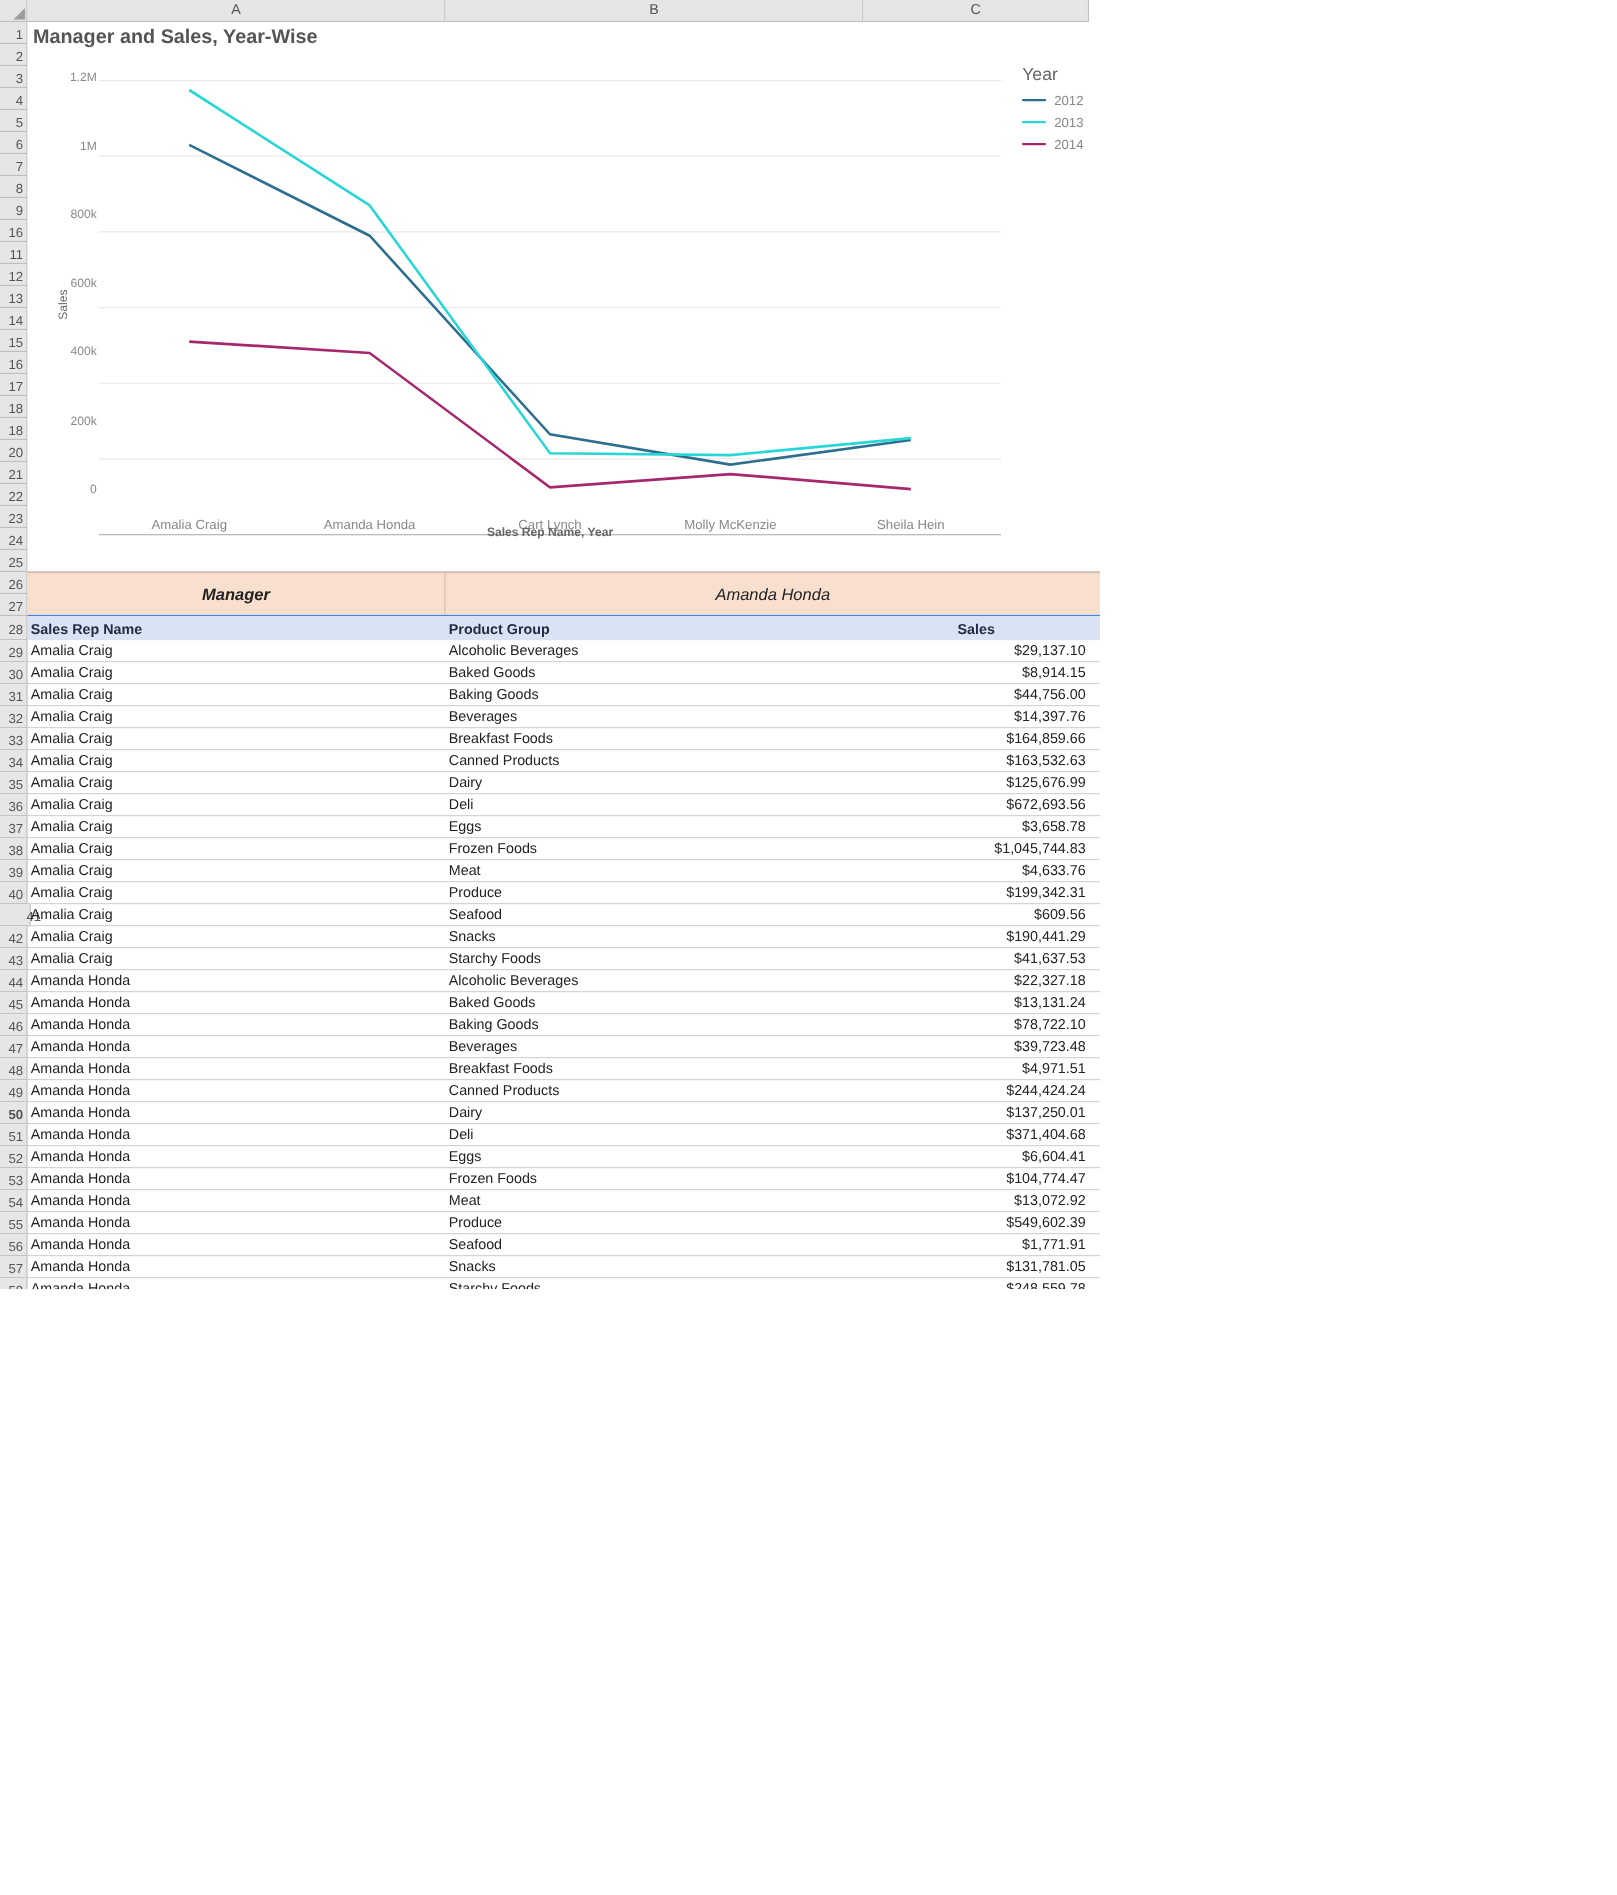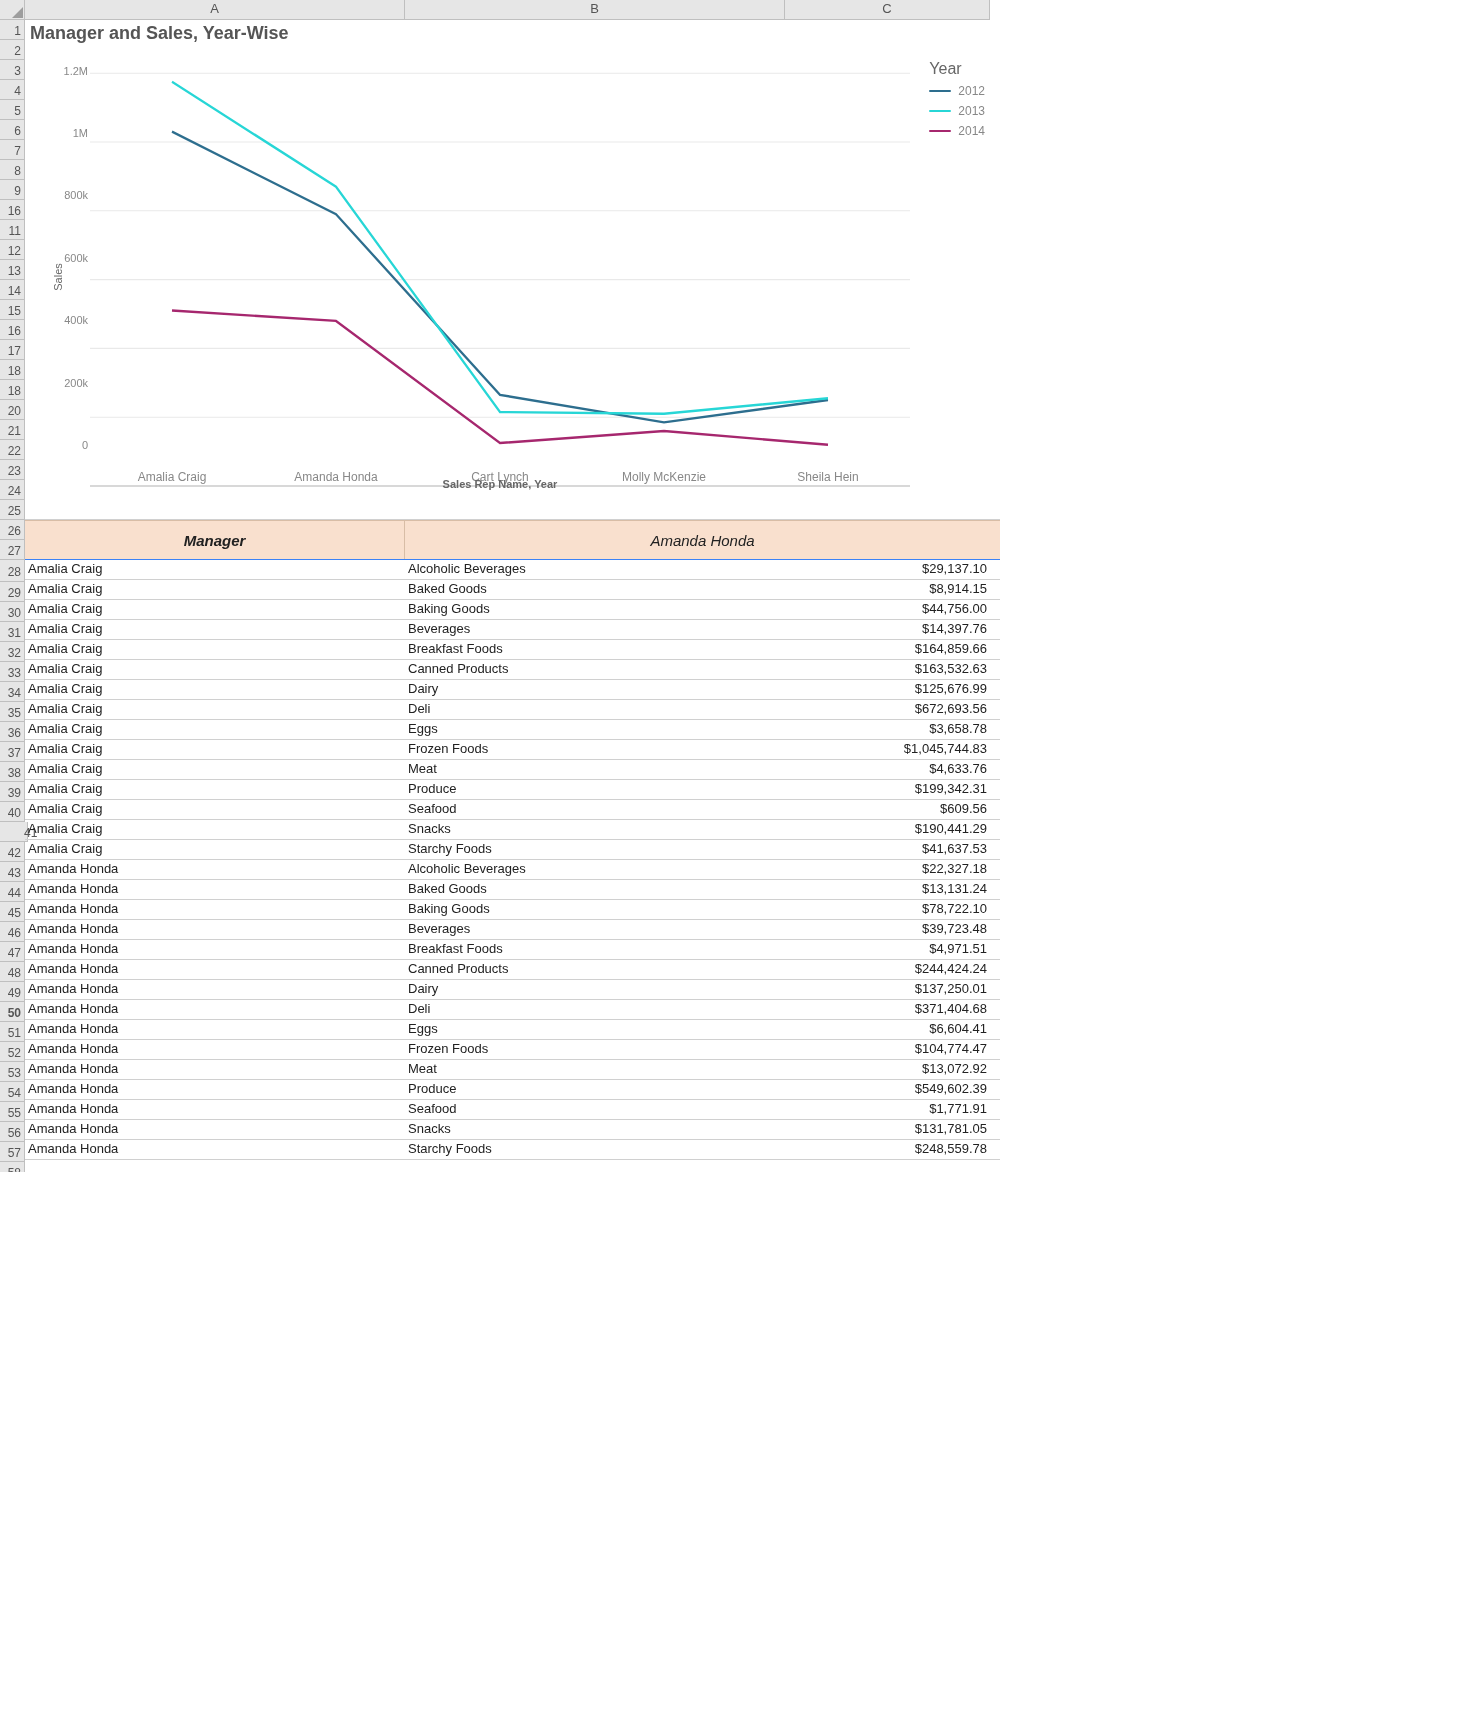--- a/index.html
+++ b/index.html
@@ -194,20 +194,25 @@
             </div>
           </div>
       </div>
     </div>
 
     <div class="tbl">
       <div class="manager-row">
         <div class="mgr-label">Manager</div>
         <div class="mgr-value">Amanda Honda</div>
       </div>
+      <div class="thead">
+        <div class="cA">Sales Rep Name</div>
+        <div class="cB">Product Group</div>
+        <div class="cC" style="justify-content:center">Sales</div>
+      </div>
       <div id="trows">
           <div class="trow">
             <div class="cA">Amalia Craig</div>
             <div class="cB">Alcoholic Beverages</div>
             <div class="cC">$29,137.10</div>
           </div>
           <div class="trow">
             <div class="cA">Amalia Craig</div>
             <div class="cB">Baked Goods</div>
             <div class="cC">$8,914.15</div>

